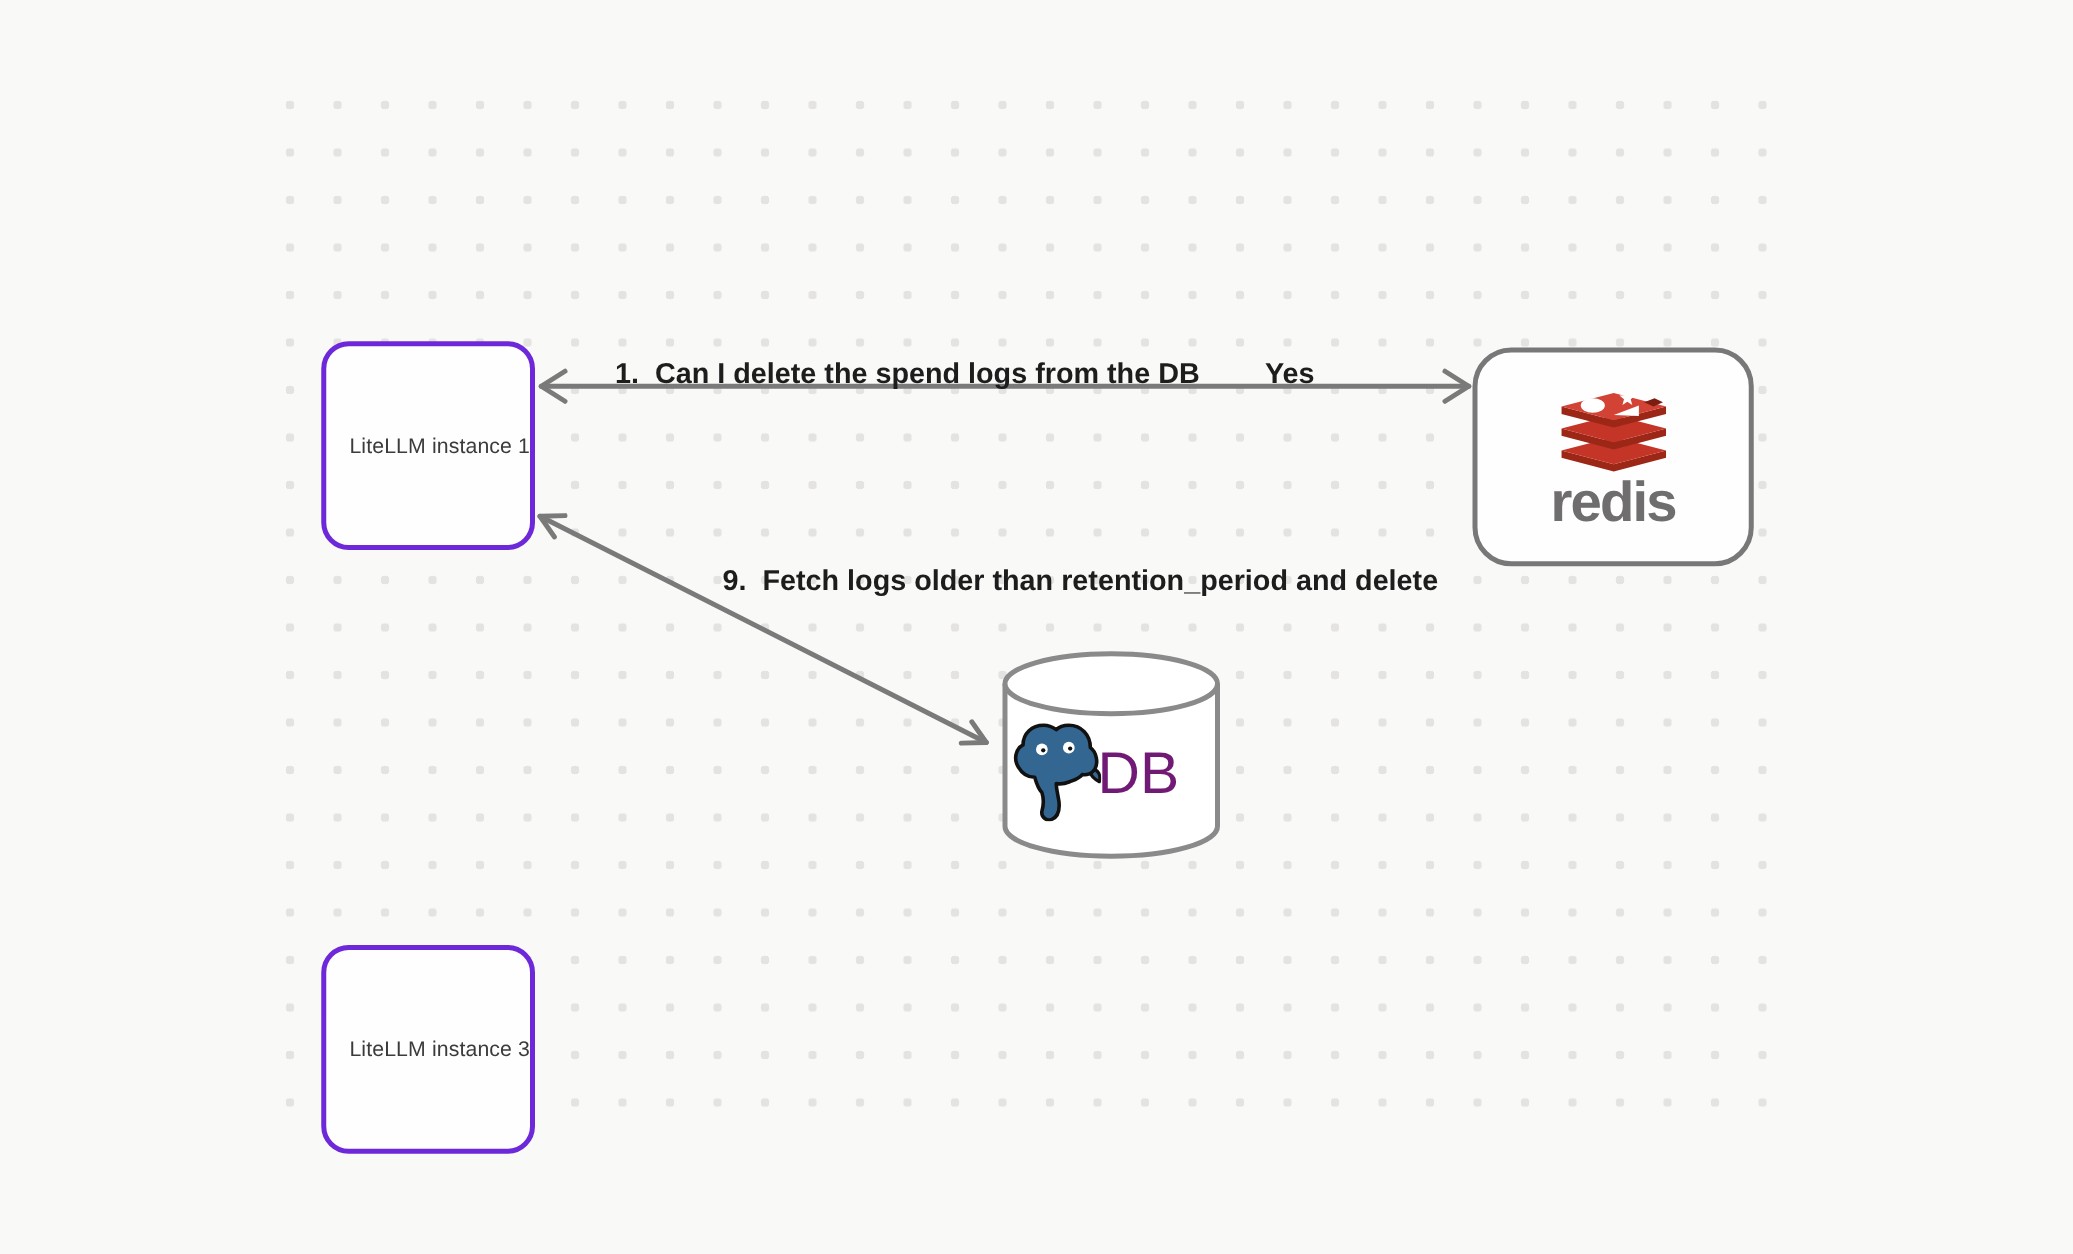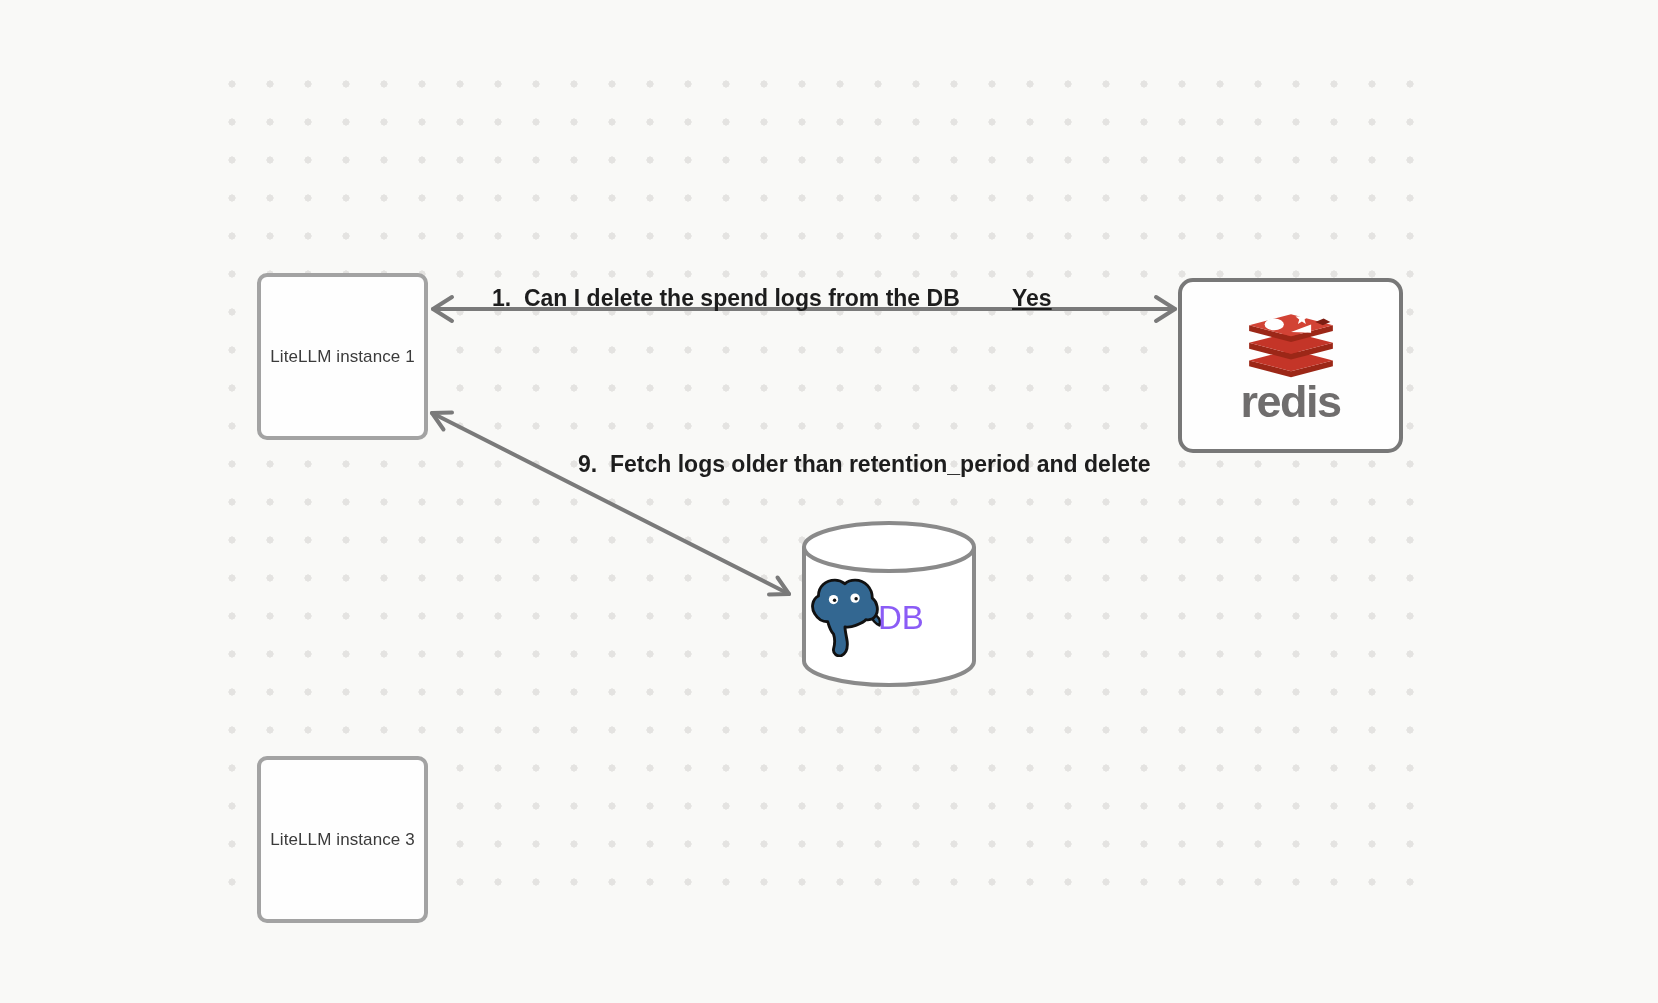--- a/index.html
+++ b/index.html
@@ -11,45 +11,45 @@
   .dotgrid{
     position:absolute;left:213px;top:65px;width:1216px;height:837px;
     background-image:radial-gradient(circle,#e4e3e1 3.5px,transparent 3.6px);
     background-size:38px 38px;
   }
   .connector-layer{position:absolute;left:0;top:0;pointer-events:none;}
   .connector-layer g{pointer-events:stroke;}
   .connector{stroke:#7a7a7a;stroke-width:4;fill:none;stroke-linecap:round;stroke-linejoin:round;}
   .node{
     position:absolute;box-sizing:border-box;background:#fefefe;
-    border:4px solid #a3a3a3;border-radius:10px;
-    display:flex;align-items:center;justify-content:center;
+    border:4px solid #6d28d9;border-radius:22px;
+    display:flex;align-items:center;justify-content:flex-end;
   }
   .instance{left:257px;width:171px;height:167px;}
   .instance-label{font-size:17px;color:#3b3b3b;letter-spacing:.1px;}
   .redis-node{
     left:1178px;top:278px;width:225px;height:175px;
-    border:4px solid #787878;border-radius:15px;
+    border:4px solid #787878;border-radius:31px;
     flex-direction:column;justify-content:flex-start;padding-top:29px;gap:1px;
   }
   .redis-word{
     font-size:45px;font-weight:700;color:#6f6d6d;letter-spacing:-1.5px;line-height:1;
   }
   .db-node{position:absolute;left:800px;top:518px;width:178px;height:172px;}
   .db-cyl{position:absolute;left:0;top:0;}
   .db-inner{
     position:absolute;left:9px;top:60px;display:flex;align-items:center;
   }
-  .db-word{font-size:33px;font-weight:500;color:#8b5cf6;margin-left:-3px;}
+  .db-word{font-size:47px;font-weight:500;color:#701a75;margin-left:-3px;}
   .arrow-label{
     position:absolute;font-weight:700;font-size:23px;color:#1d1d1d;
     white-space:pre;line-height:1.2;
   }
   .lbl-1{left:492px;top:285px;}
-  .lbl-yes{left:1012px;top:285px;text-decoration:underline;}
+  .lbl-yes{left:1012px;top:285px;}
   .lbl-2{left:578px;top:451px;}
 </style>
 </head>
 <body>
 
 <div class="canvas">
 
   <div class="dotgrid"></div>
 
   <svg class="connector-layer" width="1658" height="1003" viewBox="0 0 1658 1003">

